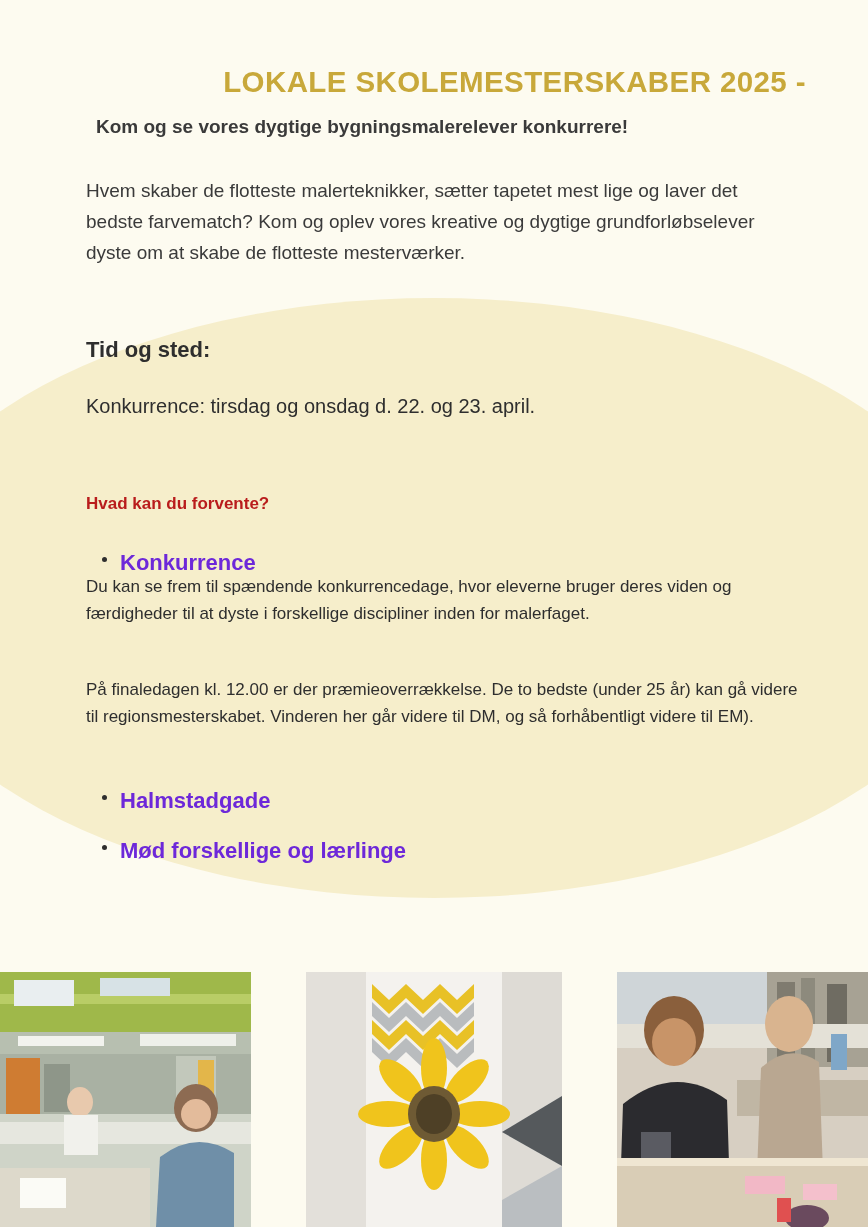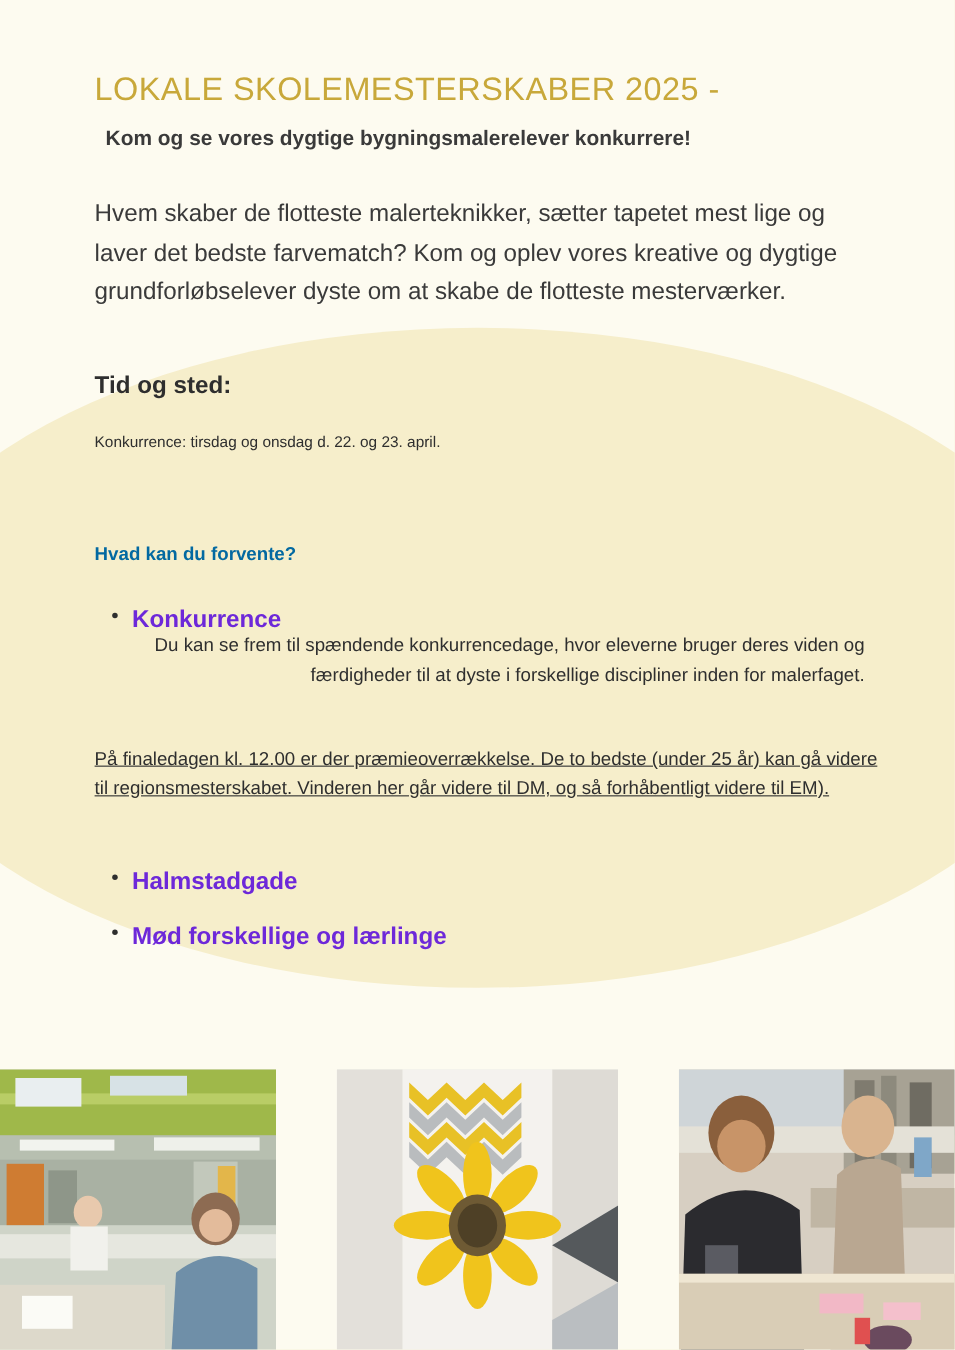--- a/index.html
+++ b/index.html
@@ -39,73 +39,74 @@
     position: relative;
     z-index: 2;
   }
 
   .title {
     position: absolute;
     left: 86px;
     top: 64px;
     width: 720px;
     font-size: 29.5px;
-    font-weight: normal;
+    font-weight: bold;
     letter-spacing: 0.4px;
     color: #c8a83a;
     line-height: 1.2;
+    text-align: right;
   }
 
   .subtitle {
     position: absolute;
     left: 96px;
     top: 114px;
     width: 730px;
     font-size: 19px;
     font-weight: bold;
     color: #3a3a3a;
     line-height: 1.35;
   }
 
   .intro {
     position: absolute;
     left: 86px;
     top: 176px;
     width: 690px;
-    font-size: 22px;
+    font-size: 19px;
     line-height: 1.62;
     color: #3a3a3a;
   }
 
   .tid-heading {
     position: absolute;
     left: 86px;
     top: 337px;
     font-size: 22px;
     font-weight: bold;
     color: #2e2e2e;
   }
 
   .tid-lines {
     position: absolute;
     left: 86px;
     top: 390px;
     width: 740px;
-    font-size: 14px;
+    font-size: 20px;
     line-height: 1.62;
     color: #2e2e2e;
   }
 
   .forvent-heading {
     position: absolute;
     left: 86px;
     top: 494px;
     font-size: 17px;
     font-weight: bold;
-    color: #0369a1;
+    color: #b91c1c;
   }
 
   ul.bullets {
     margin: 0;
     padding: 0;
     list-style: none;
   }
 
   .bullet-item {
     position: relative;
@@ -133,32 +134,30 @@
   }
 
   .para-konkurrence {
     position: absolute;
     left: 86px;
     top: 573px;
     width: 700px;
     font-size: 17px;
     line-height: 1.6;
     color: #2e2e2e;
-    text-align: right;
   }
 
   .para-finale {
     position: absolute;
     left: 86px;
     top: 676px;
     width: 720px;
     font-size: 17px;
     line-height: 1.6;
     color: #2e2e2e;
-    text-decoration: underline;
   }
 
   .bullet-rundvisning {
     position: absolute;
     left: 86px;
     top: 786px;
   }
 
   .bullet-moed {
     position: absolute;

